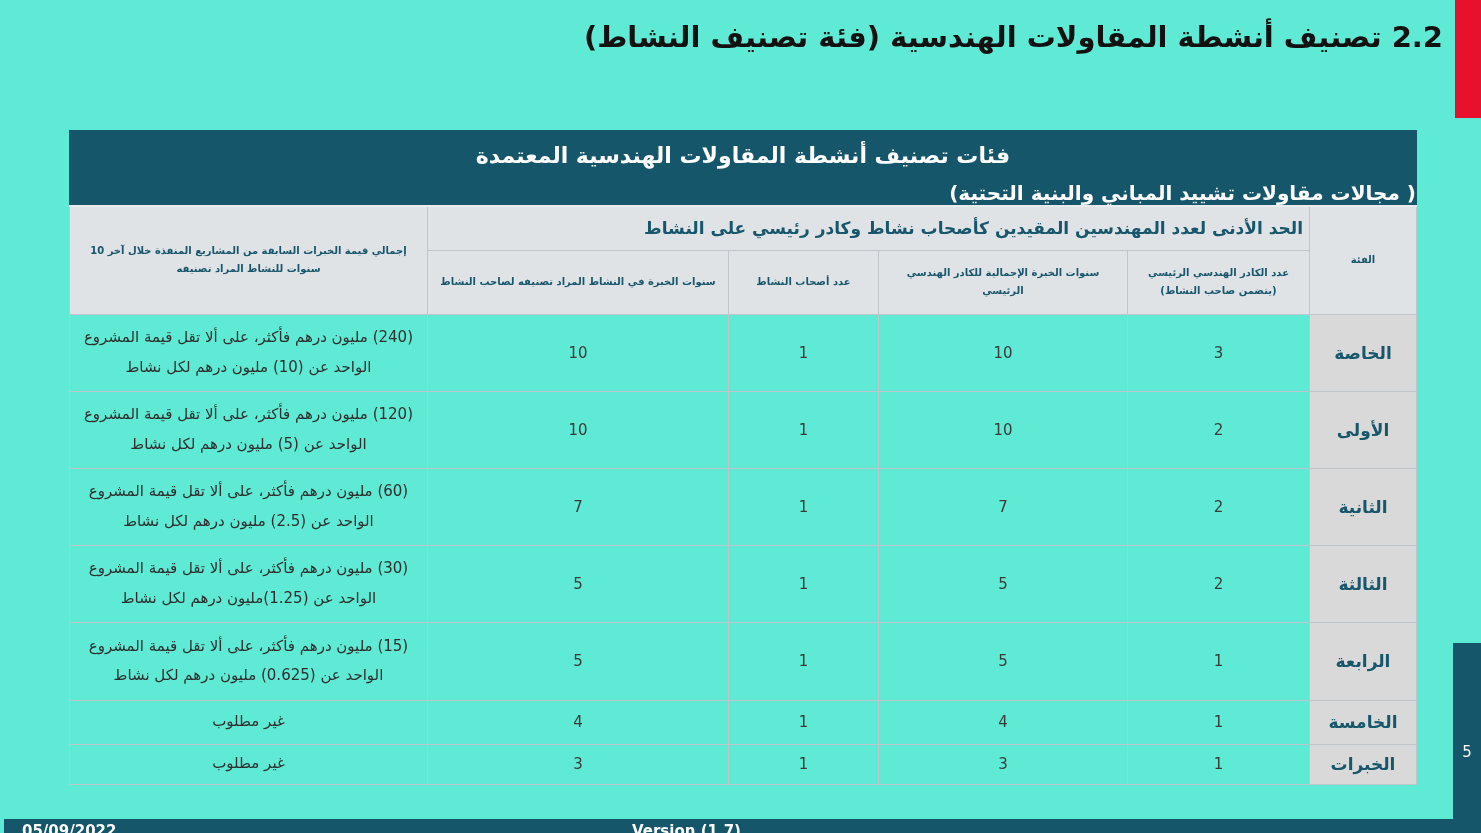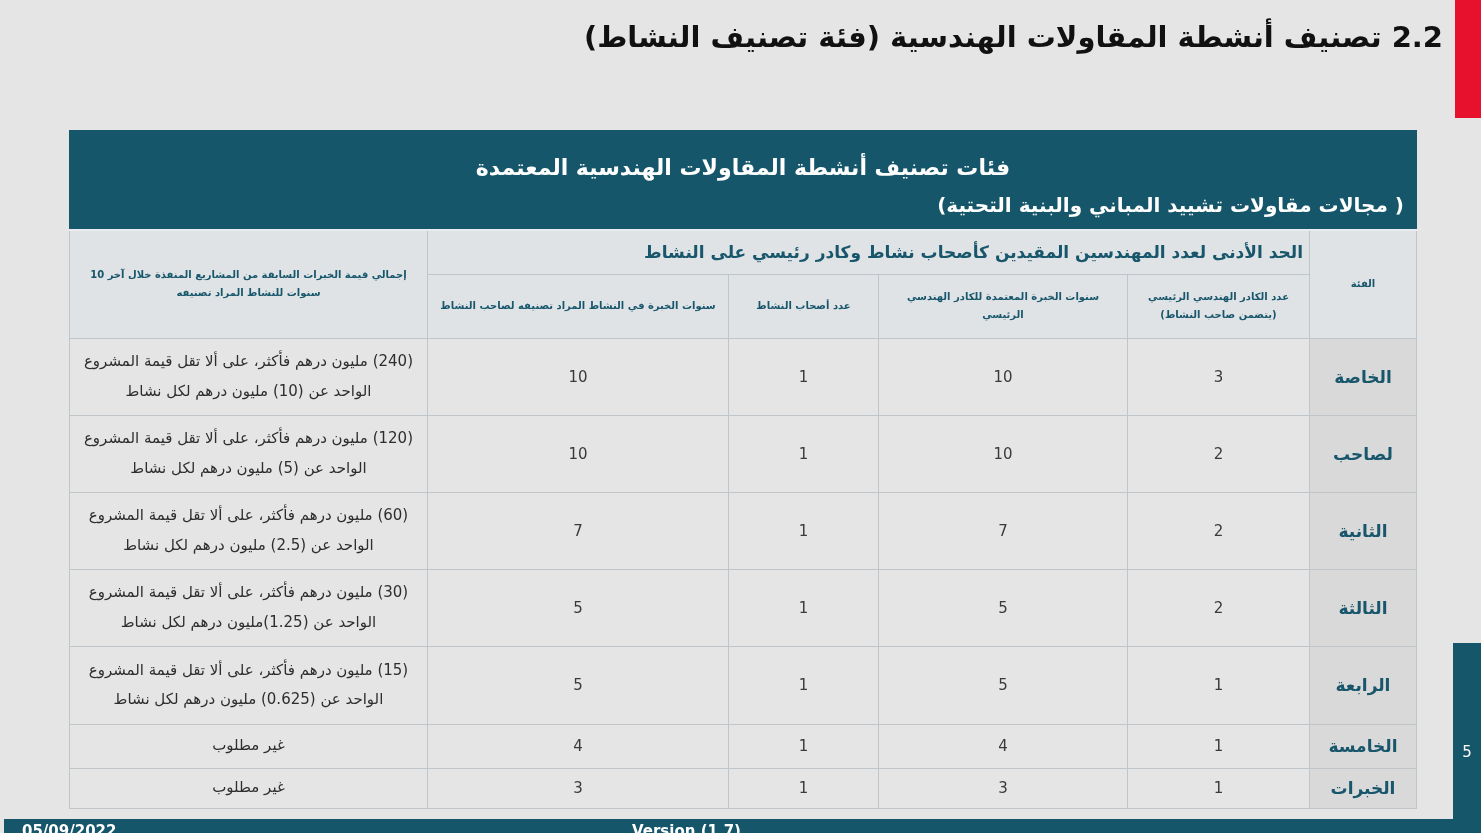--- a/index.html
+++ b/index.html
@@ -2,21 +2,21 @@
 <html lang="ar"><head>
 <meta charset="utf-8">
 <style>
   * { margin: 0; padding: 0; box-sizing: border-box; }
   html, body { width: 1481px; height: 833px; overflow: hidden; }
   body {
     font-family: "DejaVu Sans", sans-serif;
     background: #ffffff;
     position: relative;
   }
-  .page { position: absolute; inset: 0; background: #e5e5e5; }
+  .page { position: absolute; inset: 0; background: #5eead4; }
 
   
   .red-bar {
     position: absolute; top: 0; right: 0;
     width: 26px; height: 118px;
     background: #e8112d;
   }
 
   
   .section-title {
@@ -40,21 +40,21 @@
     vertical-align: middle; text-align: center;
     font-size: 15px; color: #3a3a3a;
     padding: 2px 6px;
   }
 
   
   .title-row td {
     background: #15566a; color: #ffffff;
     height: 65px; border: 1px solid #15566a;
     border-bottom: 2px solid #e9ecee;
-    padding: 12px;
+    padding: 0;
   }
   .tbl-title-line1 { font-size: 22px; font-weight: bold; margin-top: 12px; }
   .tbl-title-line2 { font-size: 20px; font-weight: bold; margin-top: 13px; text-align: right; }
 
   
   .hdr {
     background: #dfe3e6; color: #17566b; font-weight: bold;
     font-size: 10px; line-height: 1.8;
   }
   .hdr-group { height: 44px; font-size: 17px; text-align: right; }
@@ -130,36 +130,36 @@
       </tr>
 
       <tr>
         <td class="hdr" rowspan="2">الفئة</td>
         <td class="hdr hdr-group" colspan="4">الحد الأدنى لعدد المهندسين المقيدين كأصحاب نشاط وكادر رئيسي على النشاط</td>
         <td class="hdr" rowspan="2">إجمالي قيمة الخبرات السابقة من المشاريع المنفذة خلال آخر 10 سنوات للنشاط المراد تصنيفه</td>
       </tr>
 
       <tr>
         <td class="hdr hdr-sub">عدد الكادر الهندسي الرئيسي (يتضمن صاحب النشاط)</td>
-        <td class="hdr hdr-sub">سنوات الخبرة المعتمدة للكادر الهندسي الرئيسي</td>
+        <td class="hdr hdr-sub">سنوات الخبرة الإجمالية للكادر الهندسي الرئيسي</td>
         <td class="hdr hdr-sub">عدد أصحاب النشاط</td>
         <td class="hdr hdr-sub">سنوات الخبرة في النشاط المراد تصنيفه لصاحب النشاط</td>
       </tr>
 
       <tr class="r-tall">
         <td class="cat">الخاصة</td>
         <td>3</td>
         <td>10</td>
         <td>1</td>
         <td>10</td>
         <td class="exp">(240) مليون درهم فأكثر، على ألا تقل قيمة المشروع الواحد عن (10) مليون درهم لكل نشاط</td>
       </tr>
 
       <tr class="r-tall">
-        <td class="cat">لصاحب</td>
+        <td class="cat">الأولى</td>
         <td>2</td>
         <td>10</td>
         <td>1</td>
         <td>10</td>
         <td class="exp">(120) مليون درهم فأكثر، على ألا تقل قيمة المشروع الواحد عن (5) مليون درهم لكل نشاط</td>
       </tr>
 
       <tr class="r-tall">
         <td class="cat">الثانية</td>
         <td>2</td>

